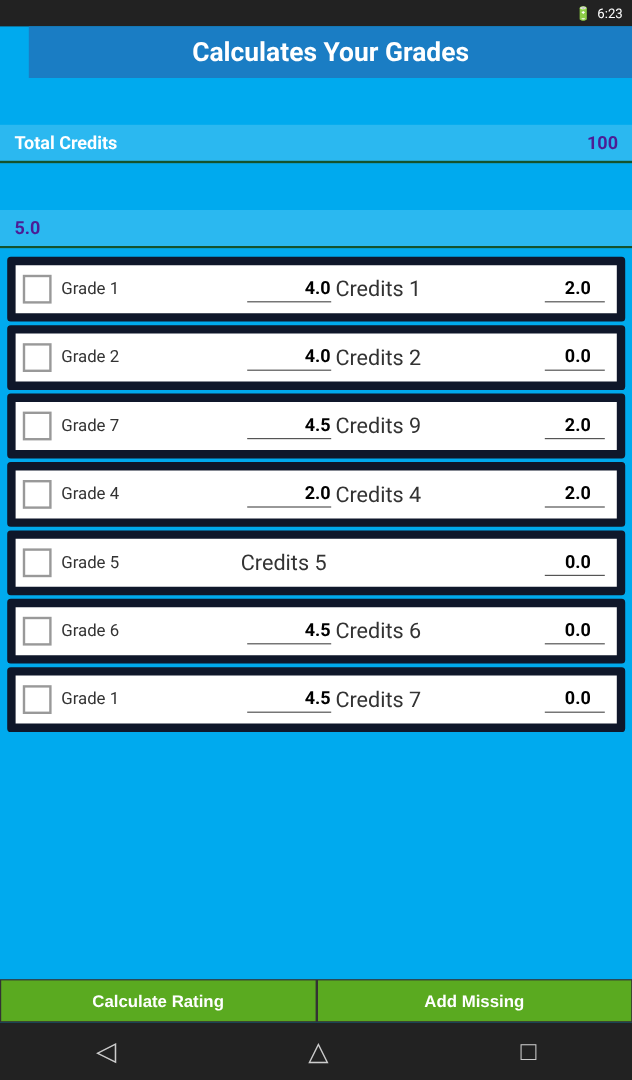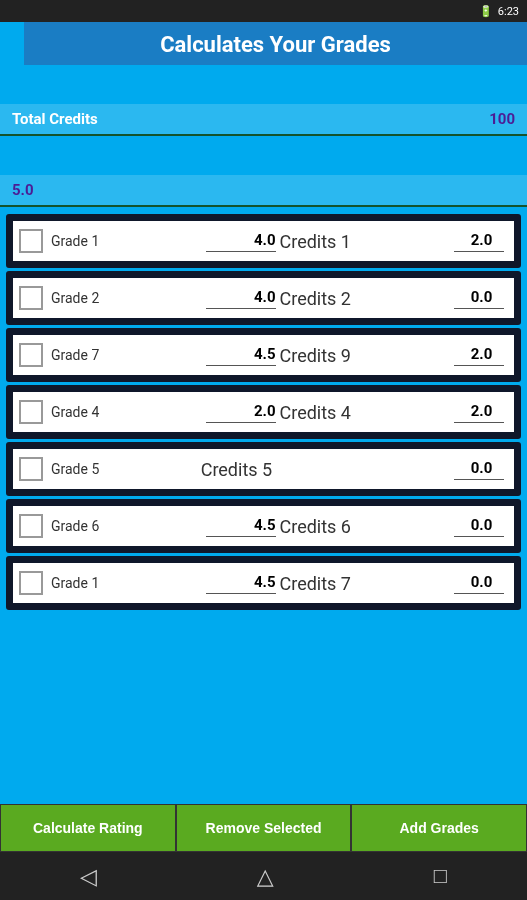--- a/index.html
+++ b/index.html
@@ -135,21 +135,21 @@
     }
     .credits-underline {
       border-bottom: 1.5px solid #555;
       width: 50px;
       margin-top: 2px;
     }
 
     
     .bottom-buttons {
       display: flex;
-      height: 48px;
+      height: 36px;
       background-color: #333;
     }
     .bottom-btn {
       flex: 1;
       background-color: #5AAA20;
       color: #fff;
       font-size: 14px;
       font-weight: bold;
       border: none;
       cursor: pointer;
@@ -280,21 +280,20 @@
       <span class="credits-label">Credits  7</span>
       <div class="grade-input-group">
         <span class="credits-value">0.0</span>
         <div class="credits-underline"></div>
       </div>
     </div>
   </div>
 
 <div class="bottom-buttons">
   <button class="bottom-btn">Calculate Rating</button>
-  <button class="bottom-btn">Remove Selected</button>
-  <button class="bottom-btn">Add Grades</button>
+  <button class="bottom-btn">Add Missing</button>
 </div>
 
 <div class="nav-bar">
   <span class="nav-icon">◁</span>
   <span class="nav-icon">△</span>
   <span class="nav-icon">□</span>
 </div>
 
 </body></html>

